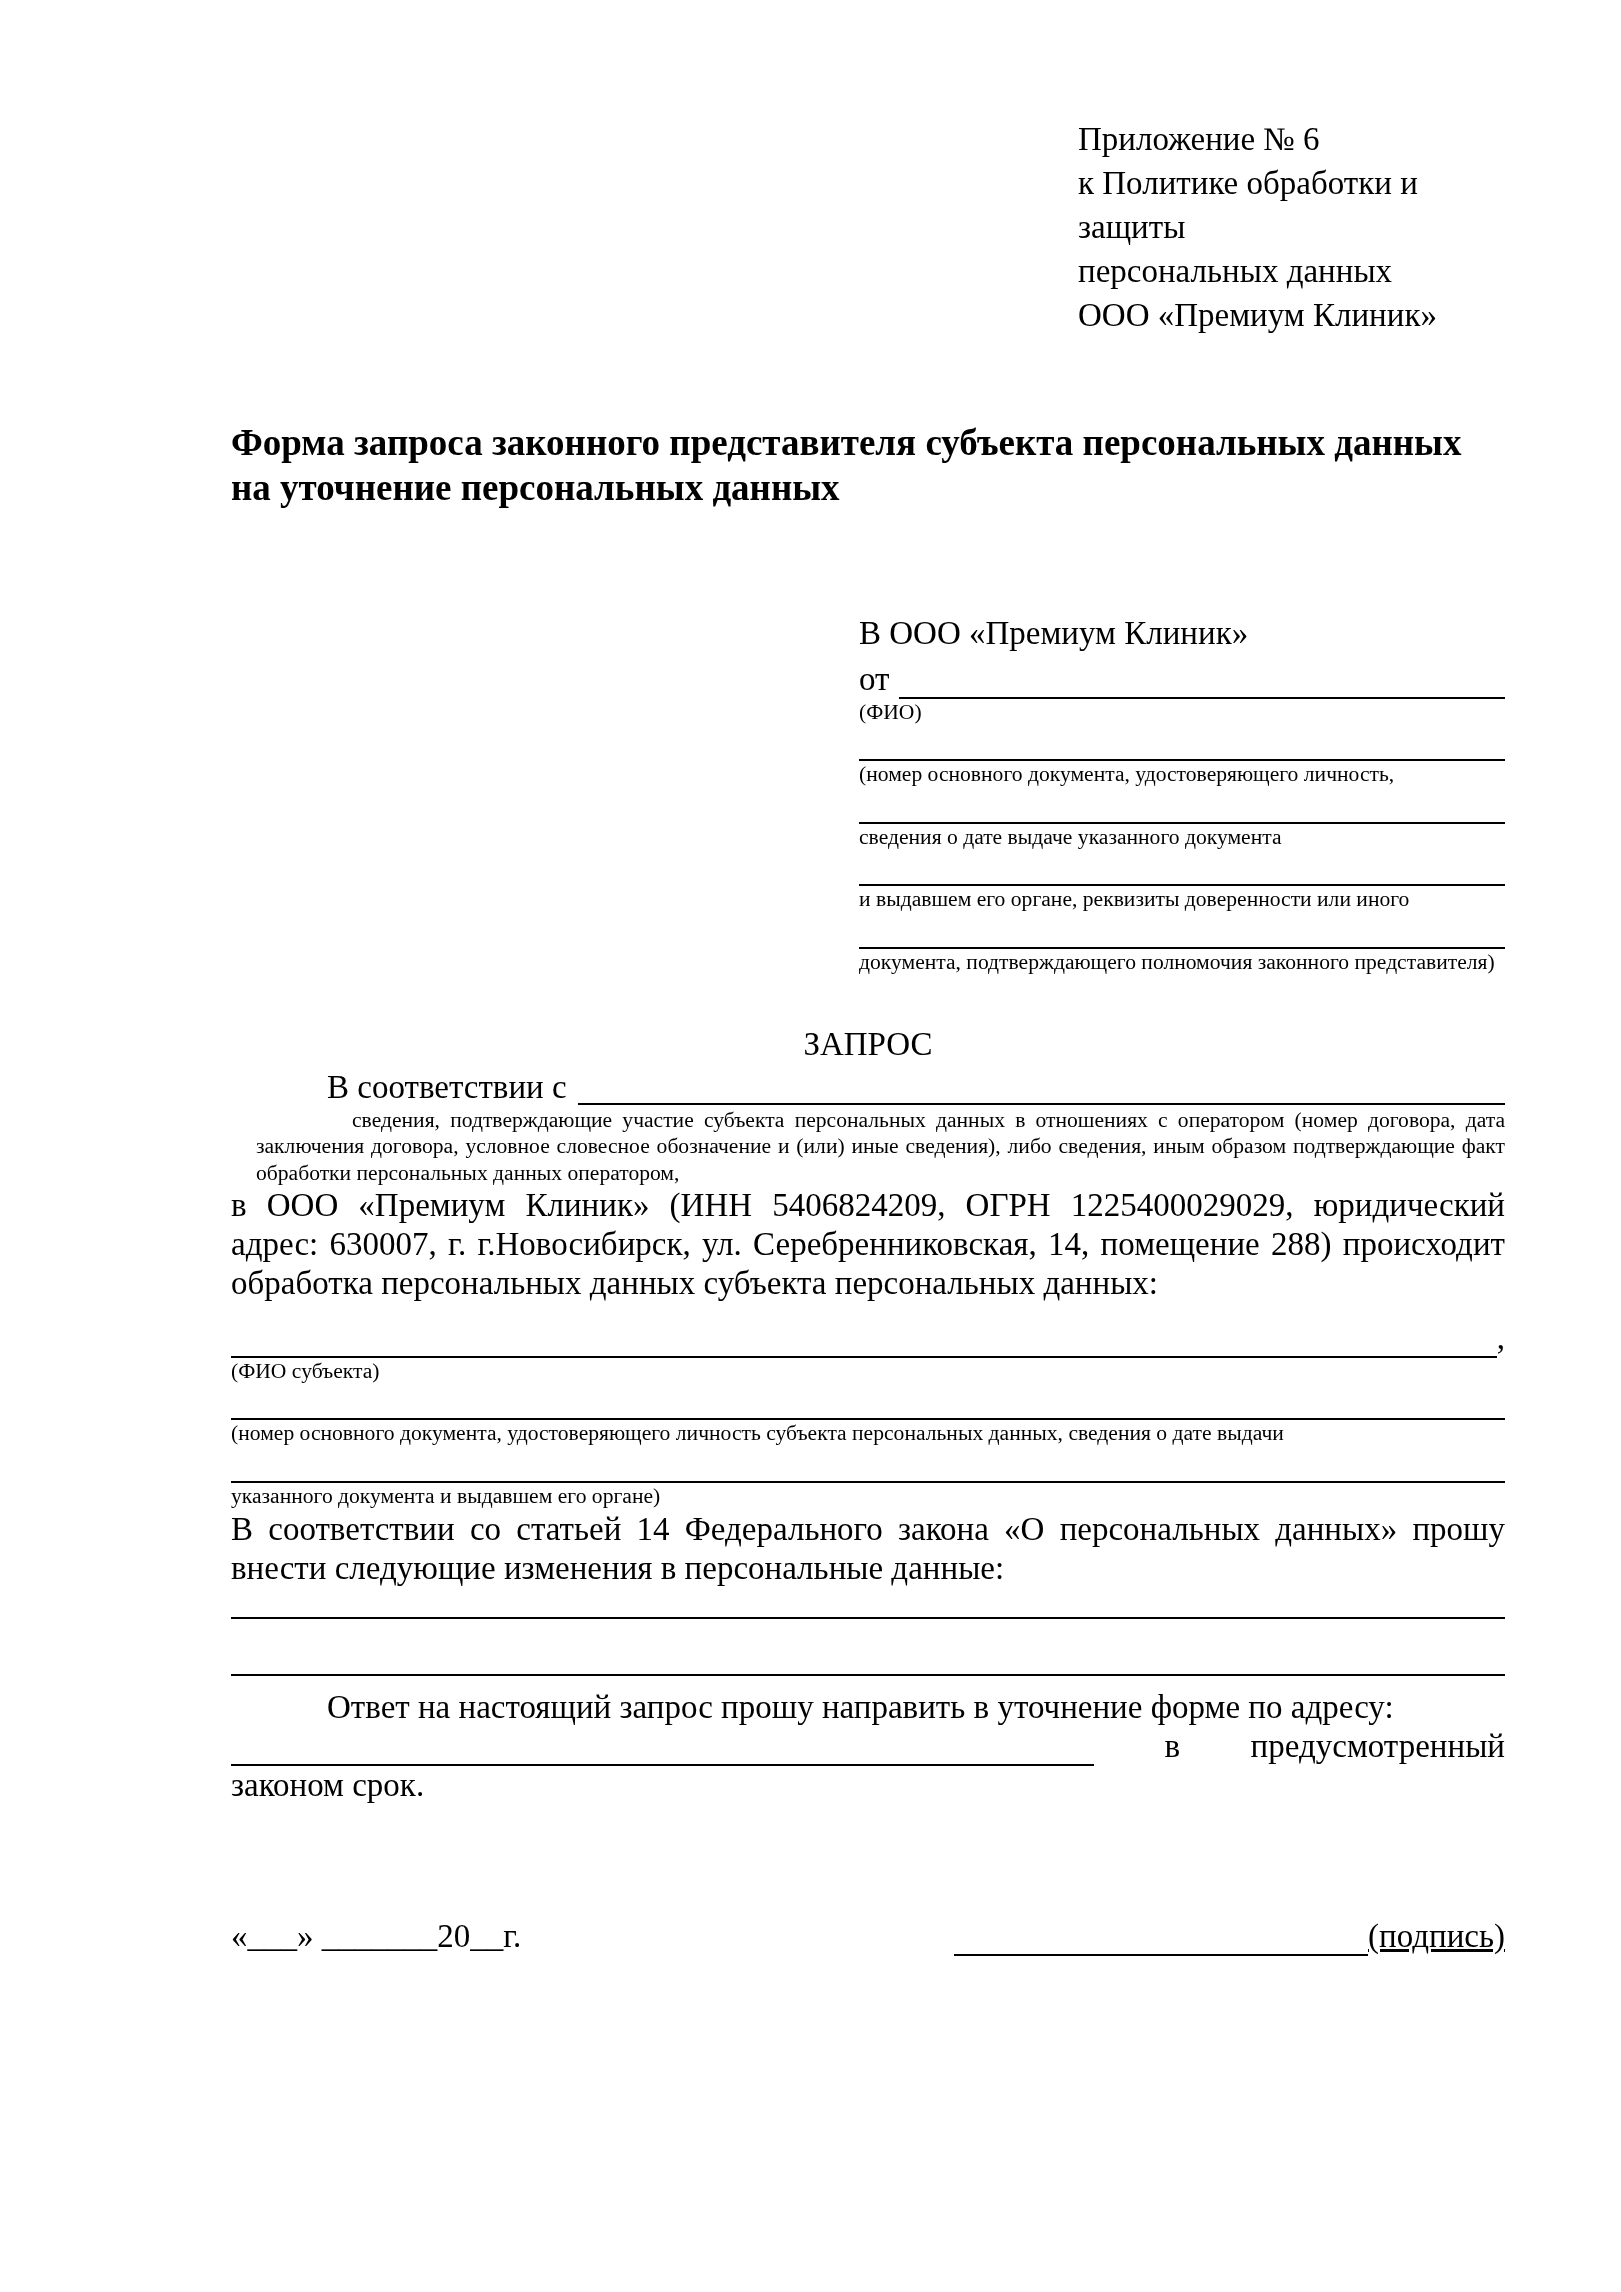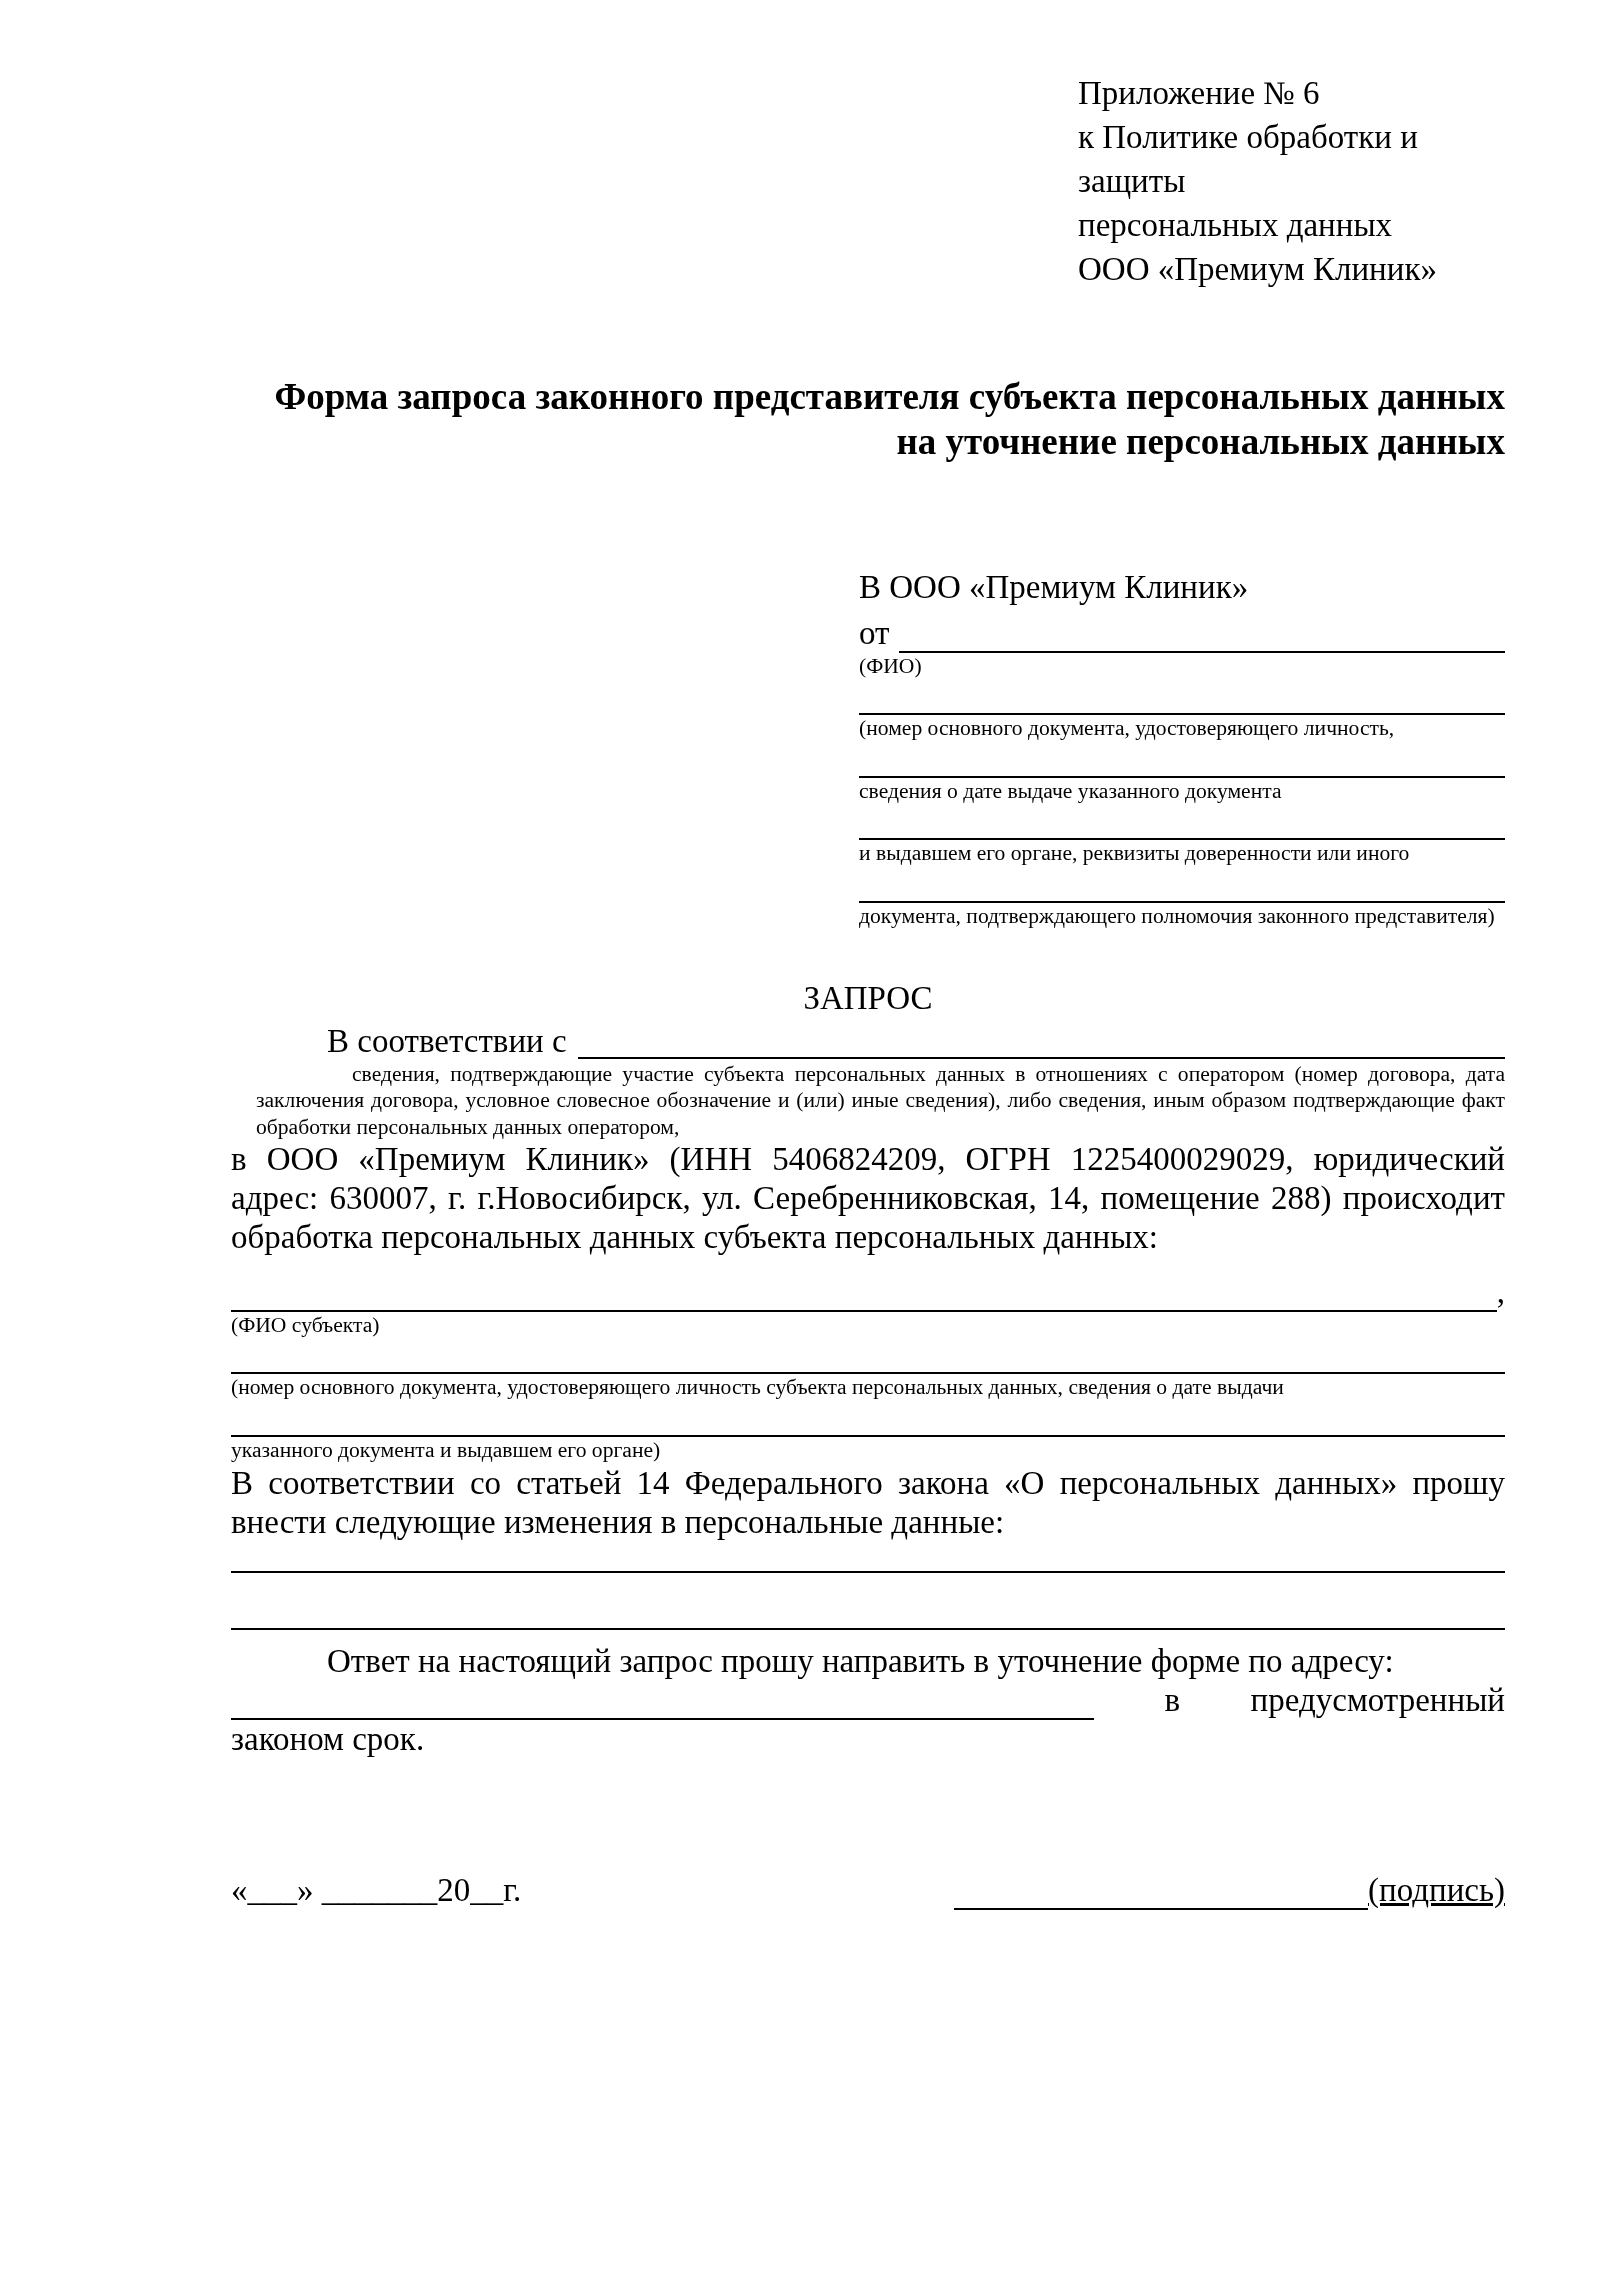--- a/index.html
+++ b/index.html
@@ -10,32 +10,32 @@
   .page {
     position: relative;
     width: 1621px;
     height: 2293px;
     box-sizing: border-box;
     background: #ffffff;
     color: #000000;
     font-family: "Liberation Serif", "DejaVu Serif", serif;
     font-size: 33px;
     line-height: 39px;
-    padding: 71px 116px 78px 231px;
+    padding: 117px 116px 78px 231px;
     overflow: hidden;
   }
   
   .annex {
     margin-left: 847px;
     line-height: 44px;
   }
   
   .title {
     margin-top: 83px;
-    text-align: right;
+    text-align: left;
     font-weight: bold;
     font-size: 37px;
     line-height: 45px;
   }
   
   .addr {
     width: 646px;
     margin-left: auto;
     margin-top: 104px;
   }

